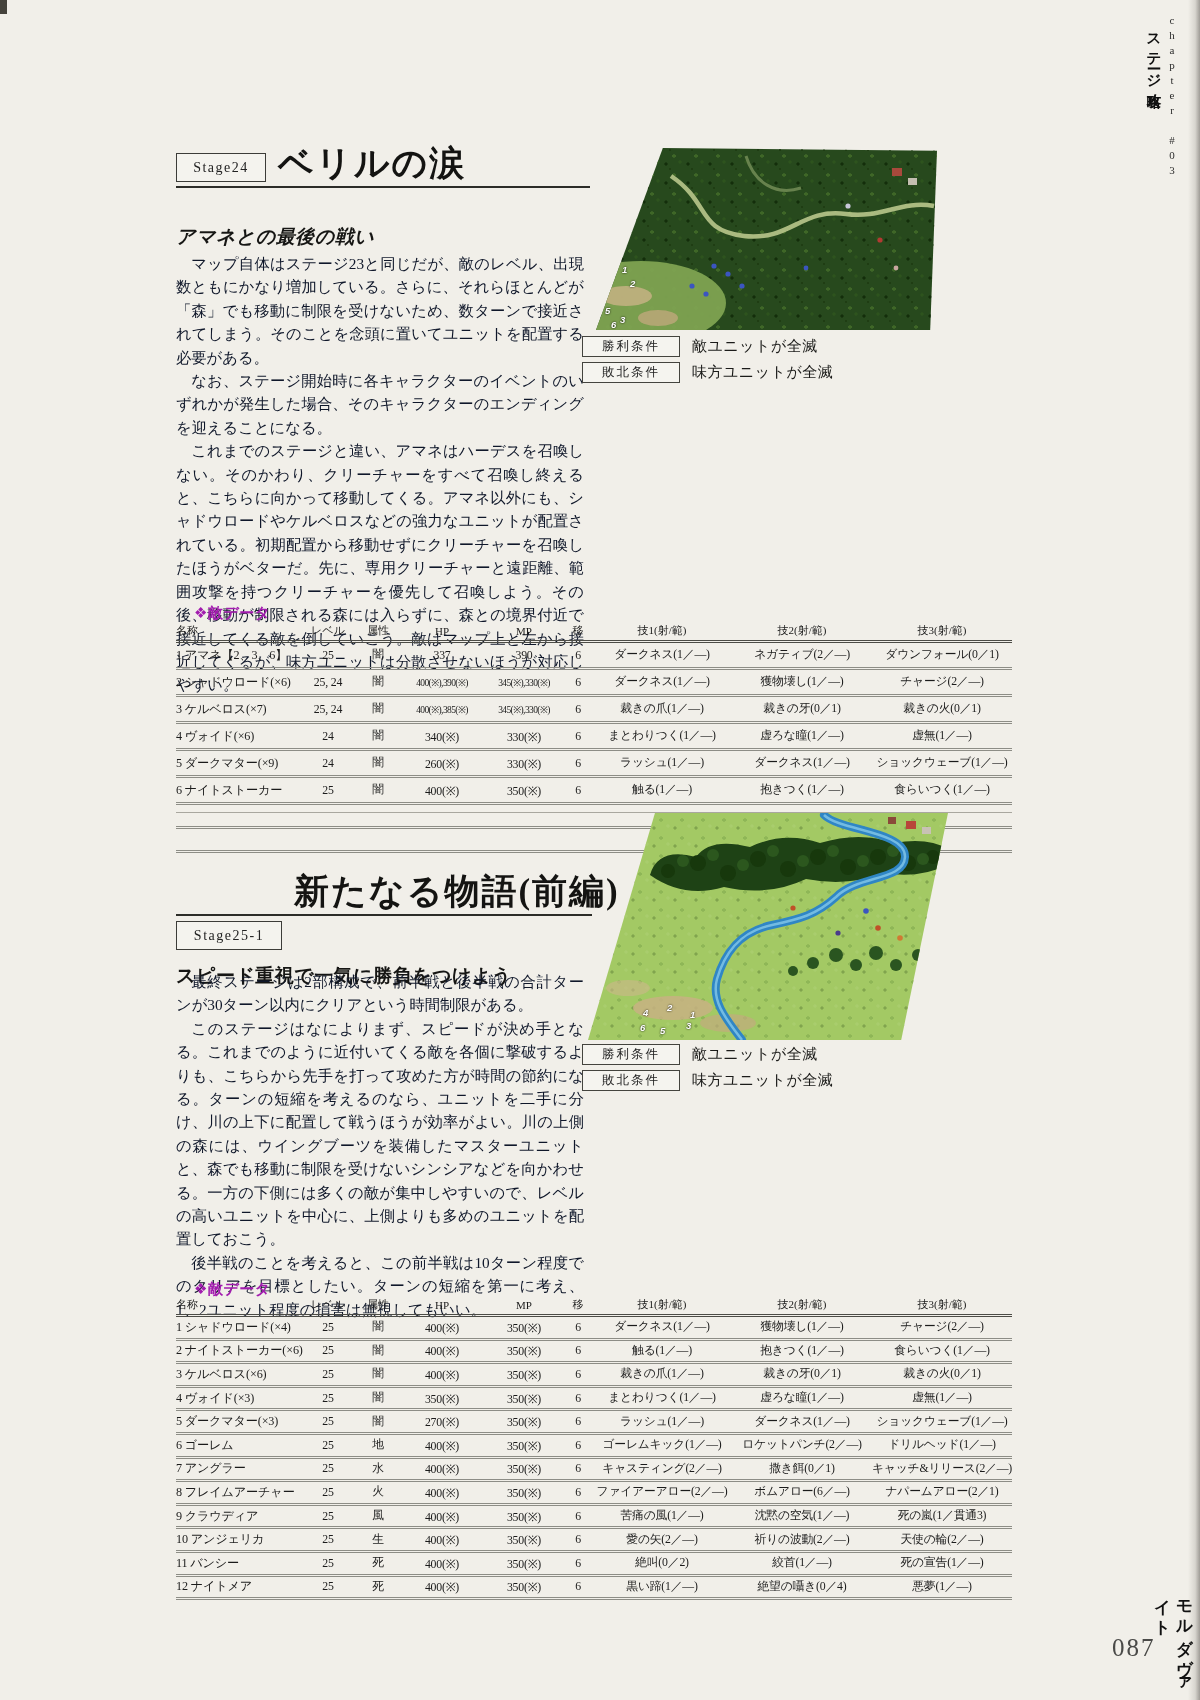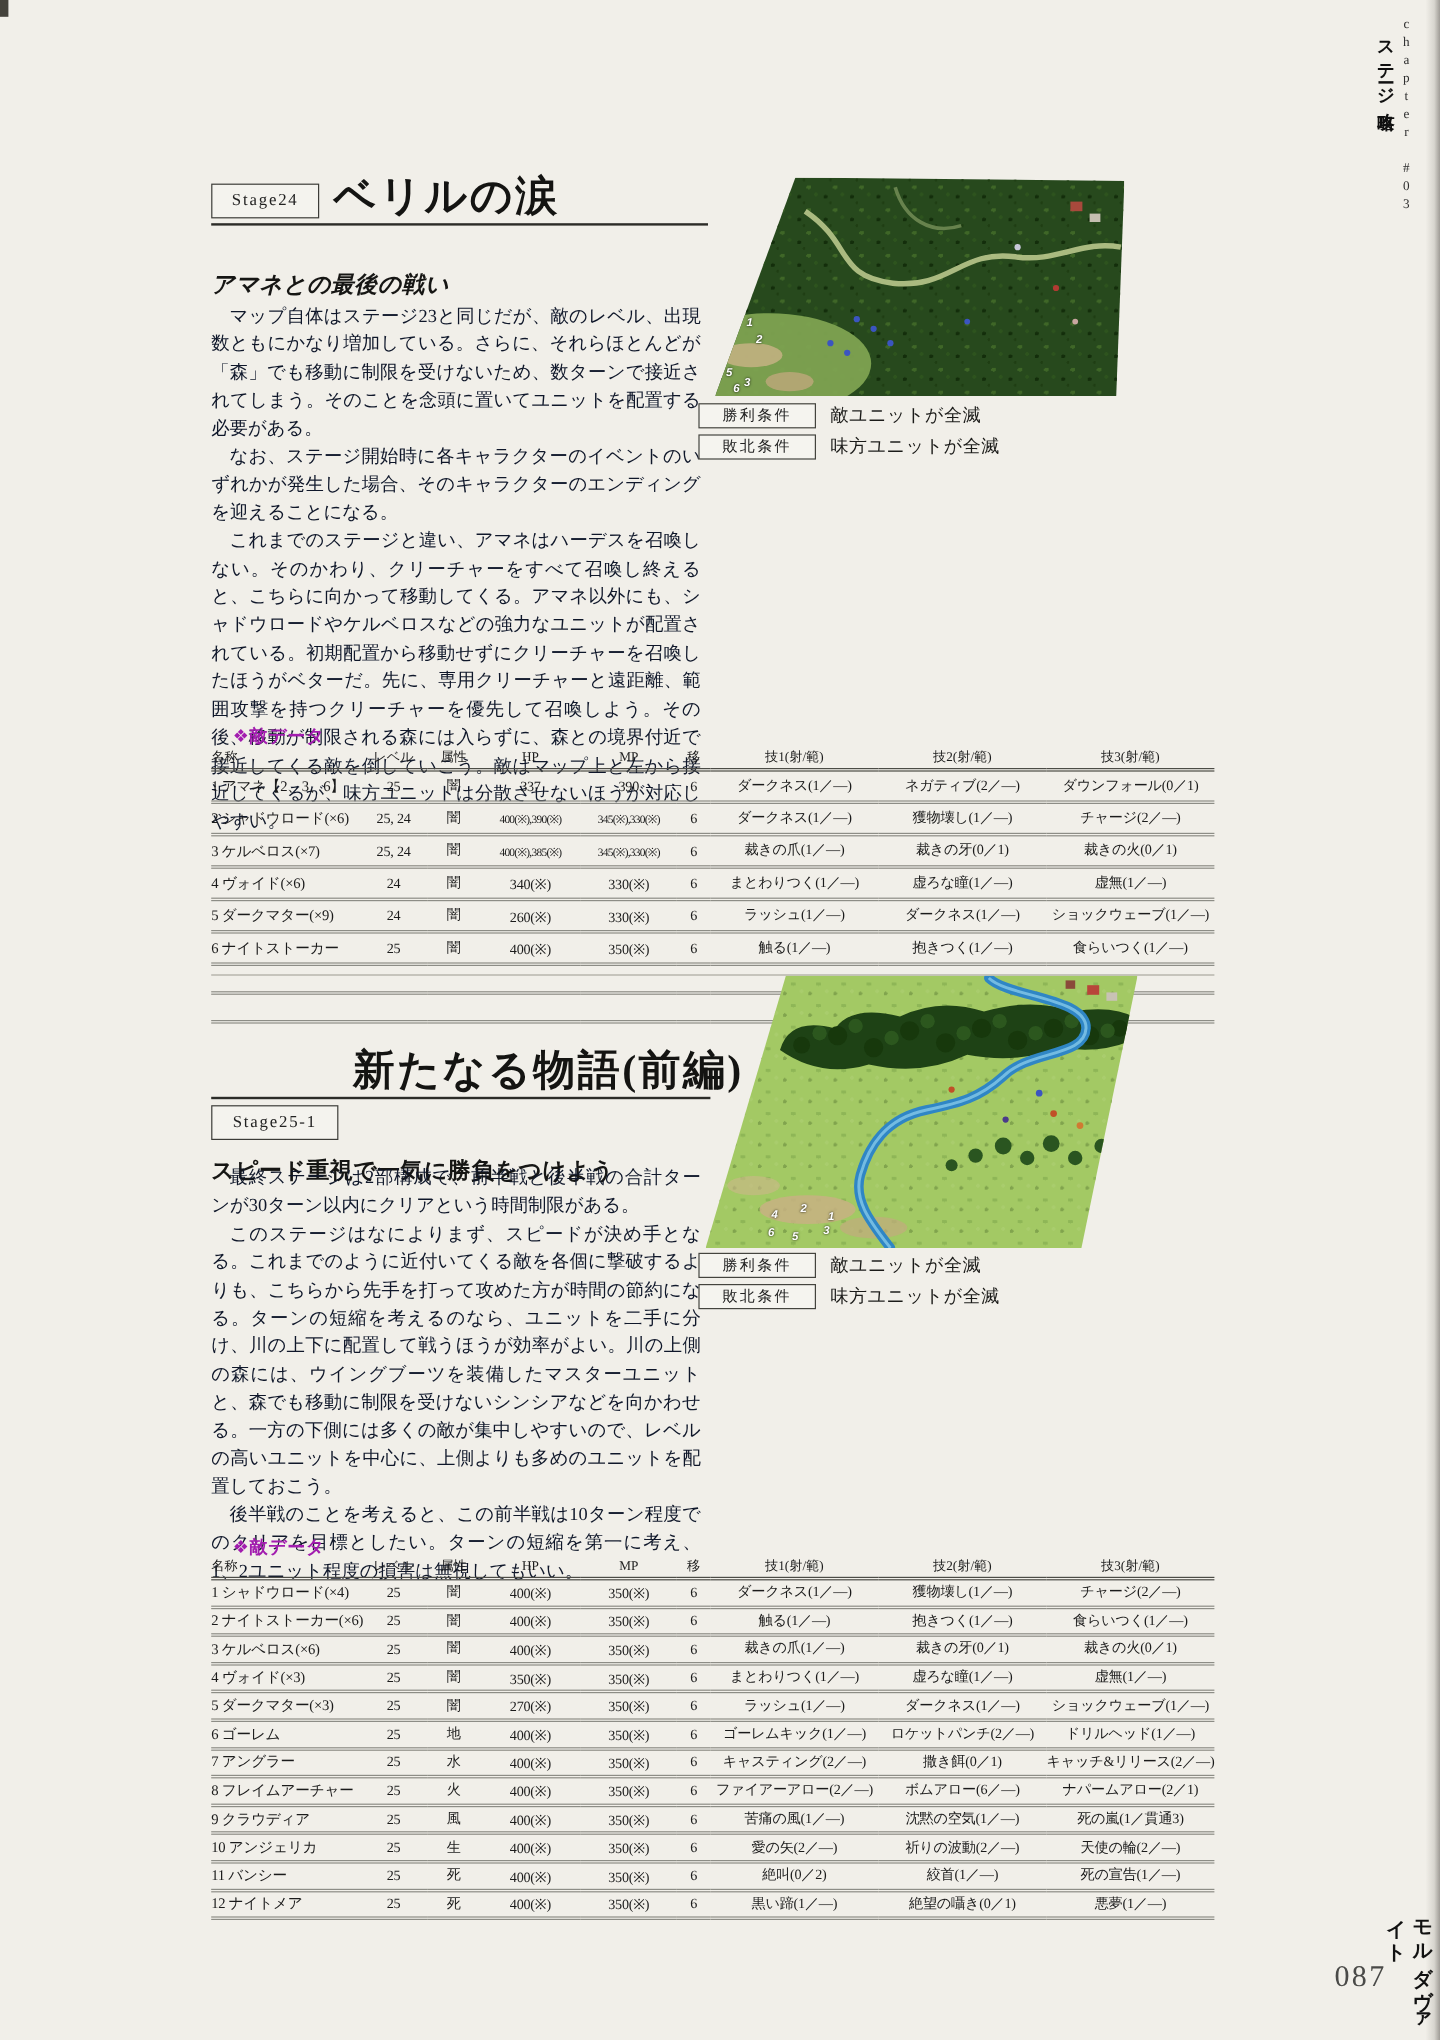--- a/index.html
+++ b/index.html
@@ -454,21 +454,21 @@
           <td>死の宣告(1／—)</td>
         </tr>
         <tr>
           <td>12 ナイトメア</td>
           <td>25</td>
           <td>死</td>
           <td>400(※)</td>
           <td>350(※)</td>
           <td>6</td>
           <td>黒い蹄(1／—)</td>
-          <td>絶望の囁き(0／1)</td>
+          <td>絶望の囁き(0／4)</td>
           <td>悪夢(1／—)</td>
         </tr>
       </tbody>
     </table>
 
   <div class="vert book-title">モルダヴァイト</div>
   <div class="page-num">087</div>
 </div>
 
 </body></html>

